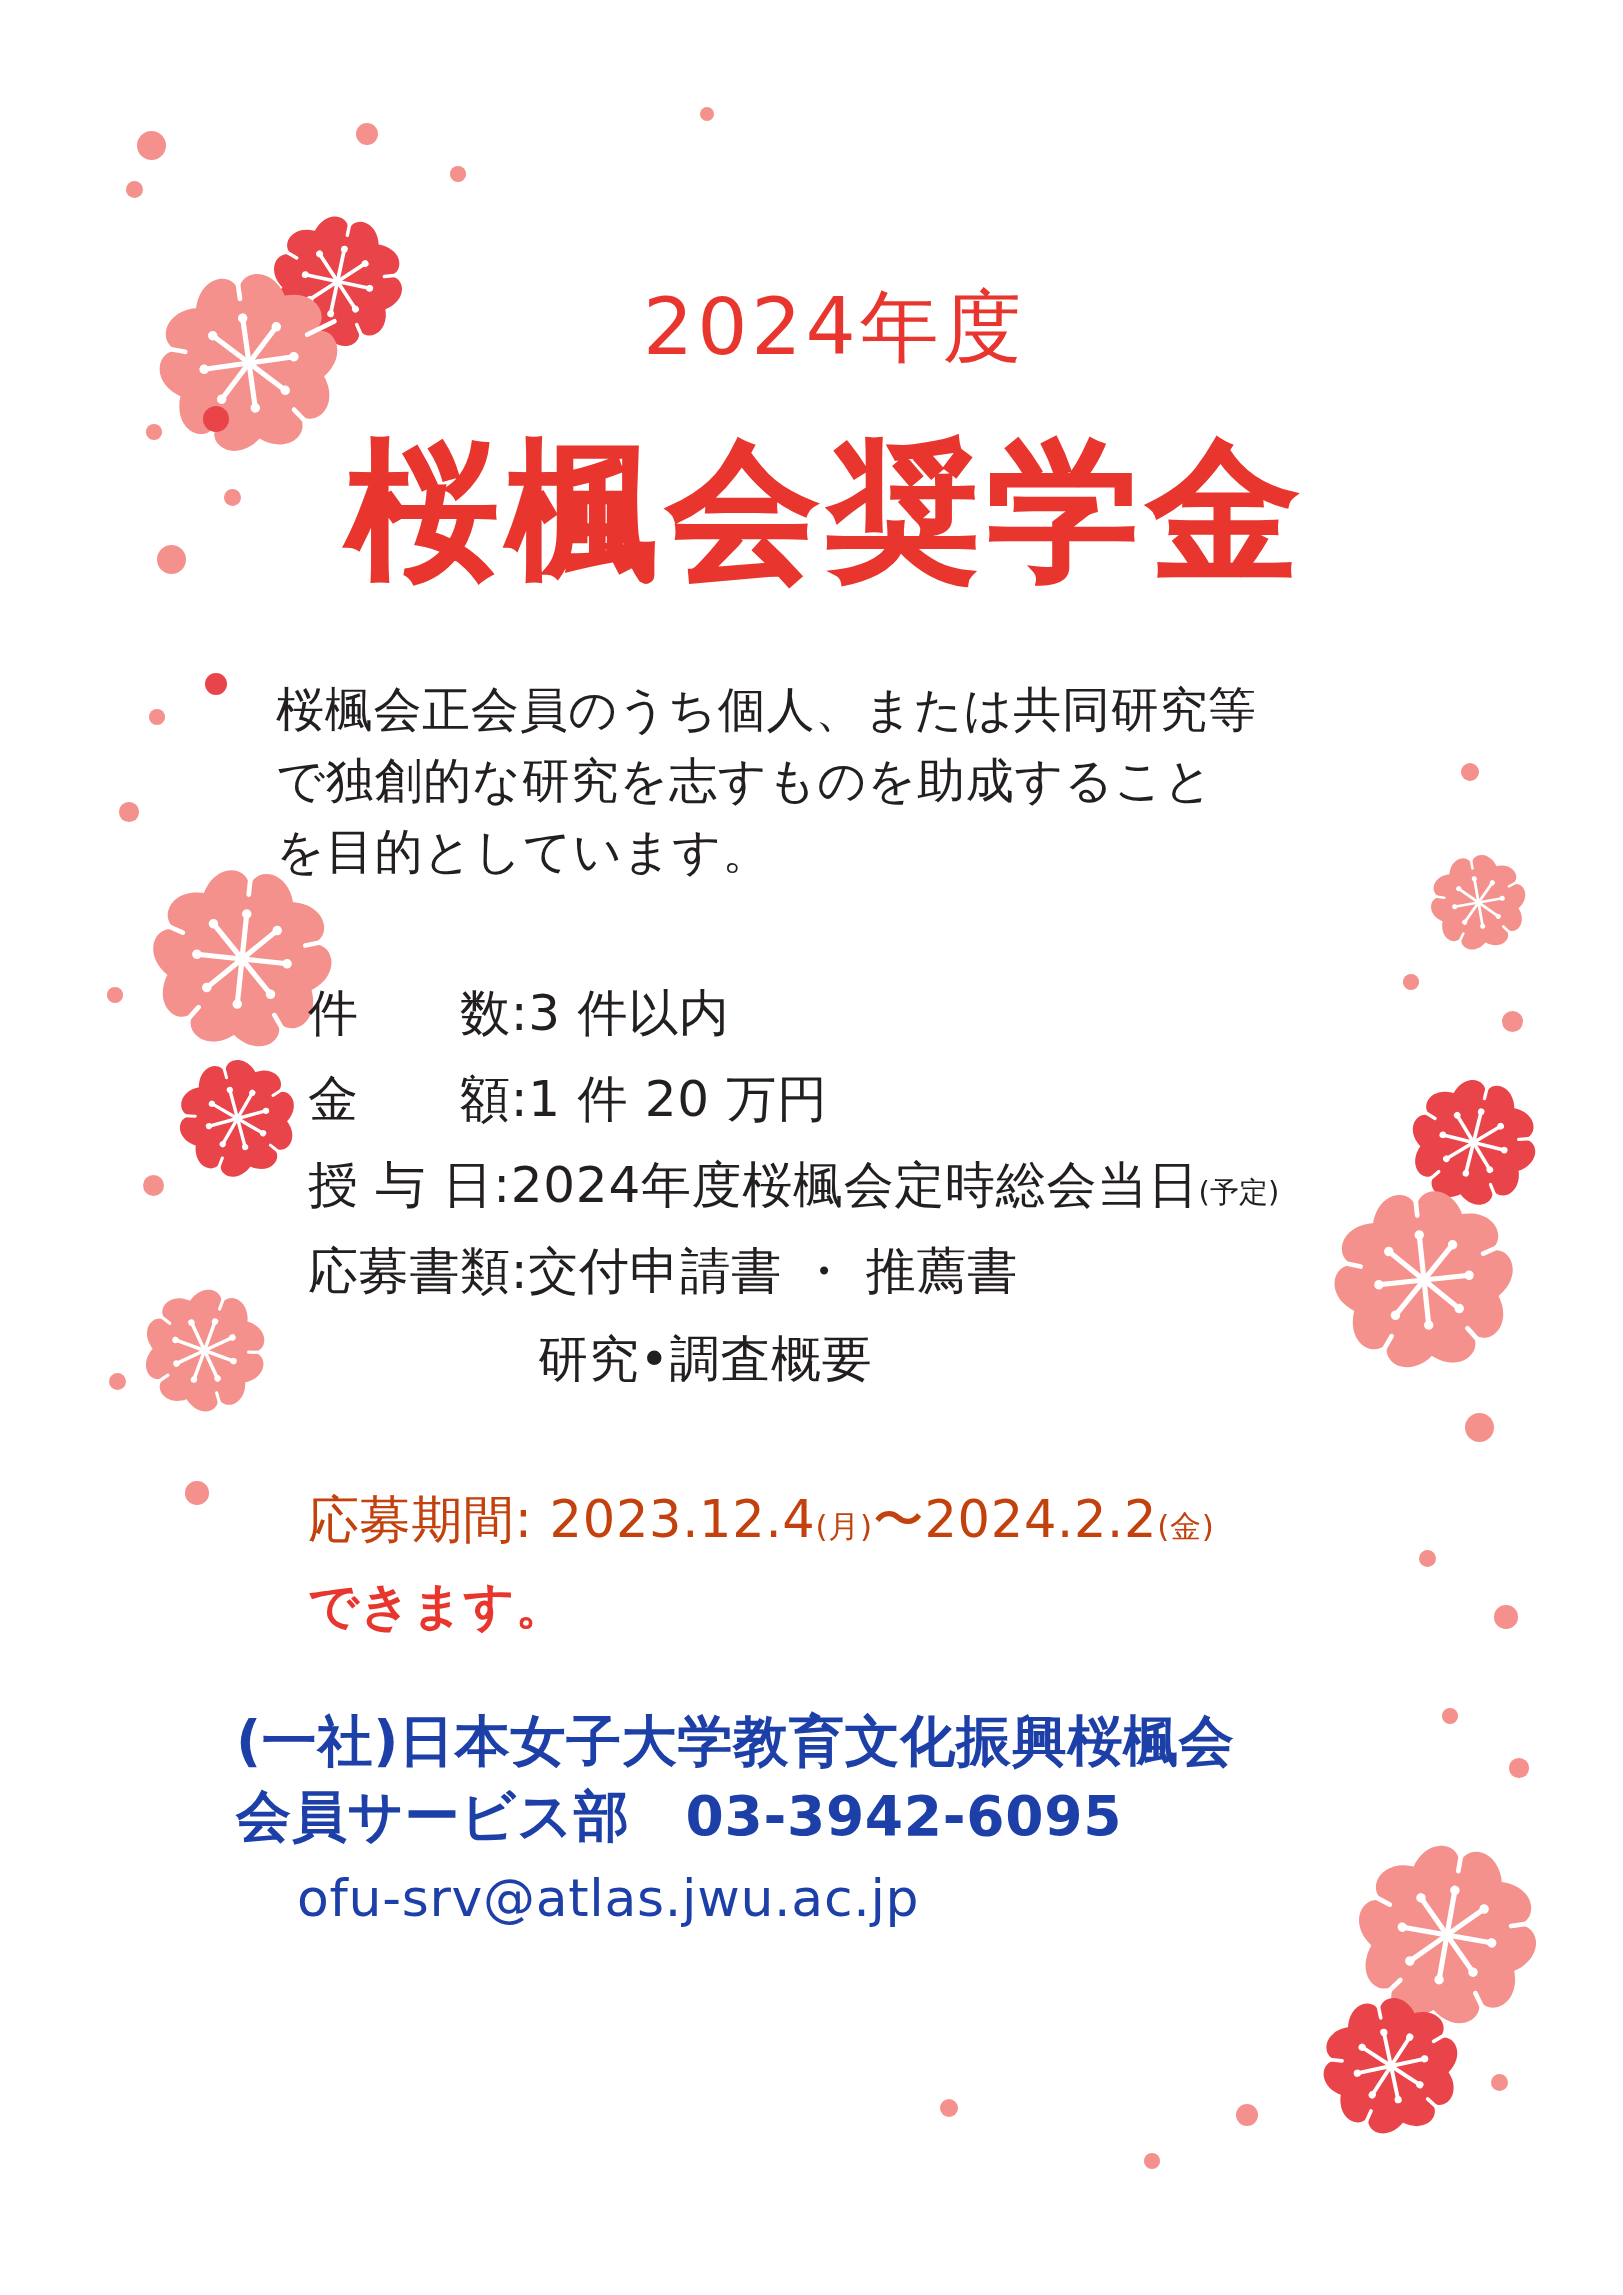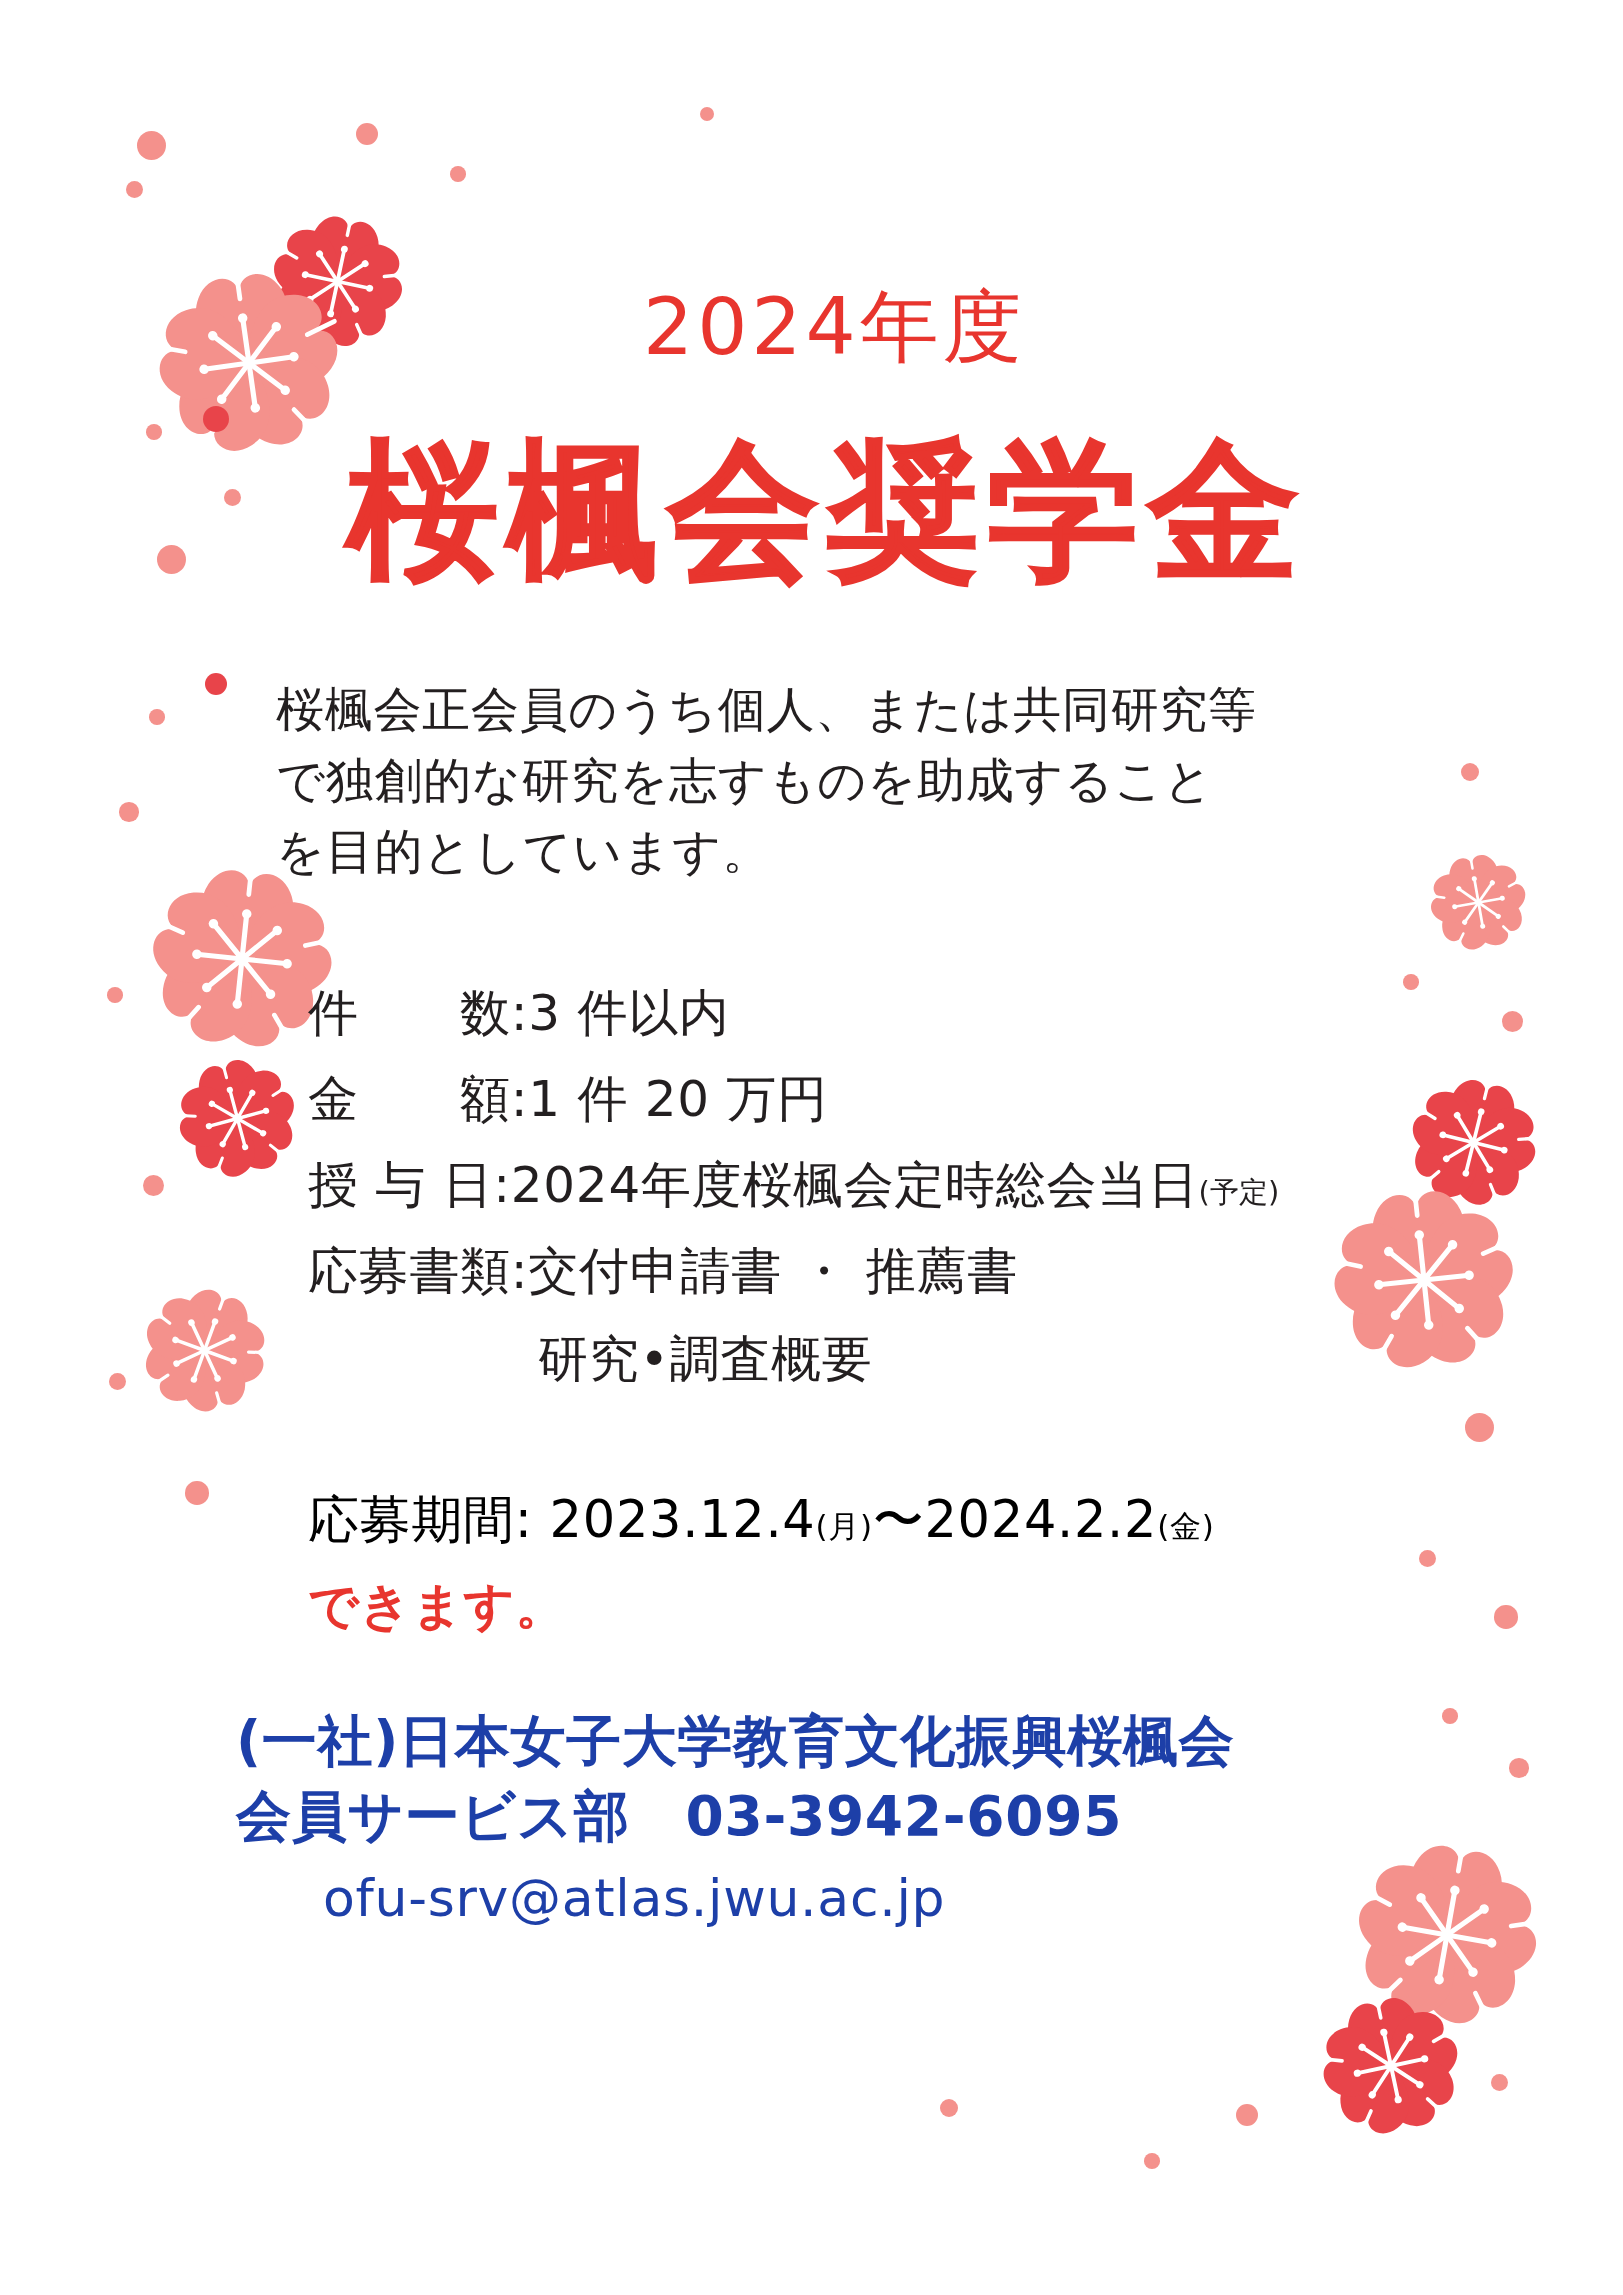--- a/index.html
+++ b/index.html
@@ -108,21 +108,21 @@
     color: #231f20;
     margin-bottom: 31px;
     letter-spacing: 0.7px;
   }
 
   .period {
     position: absolute;
     left: 308px;
     top: 1486px;
     font-size: 51px;
-    color: #000000;
+    color: #c2410c;
     letter-spacing: 0.7px;
   }
   .period .sup {
     font-size: 31px;
   }
 
   .note {
     position: absolute;
     left: 308px;
     top: 1571px;
@@ -147,21 +147,21 @@
     letter-spacing: 0.7px;
     line-height: 1.35;
   }
   .footer .dept {
     font-size: 55px;
     letter-spacing: 0.7px;
     line-height: 1.4;
   }
   .footer .mail {
     font-size: 52px;
-    margin-left: 87px;
+    margin-left: 61px;
     margin-top: 6.5px;
     letter-spacing: 0.7px;
     line-height: 1.4;
     font-weight: 500;
   }
 </style>
 </head>
 <body>
 
 <div class="page">

